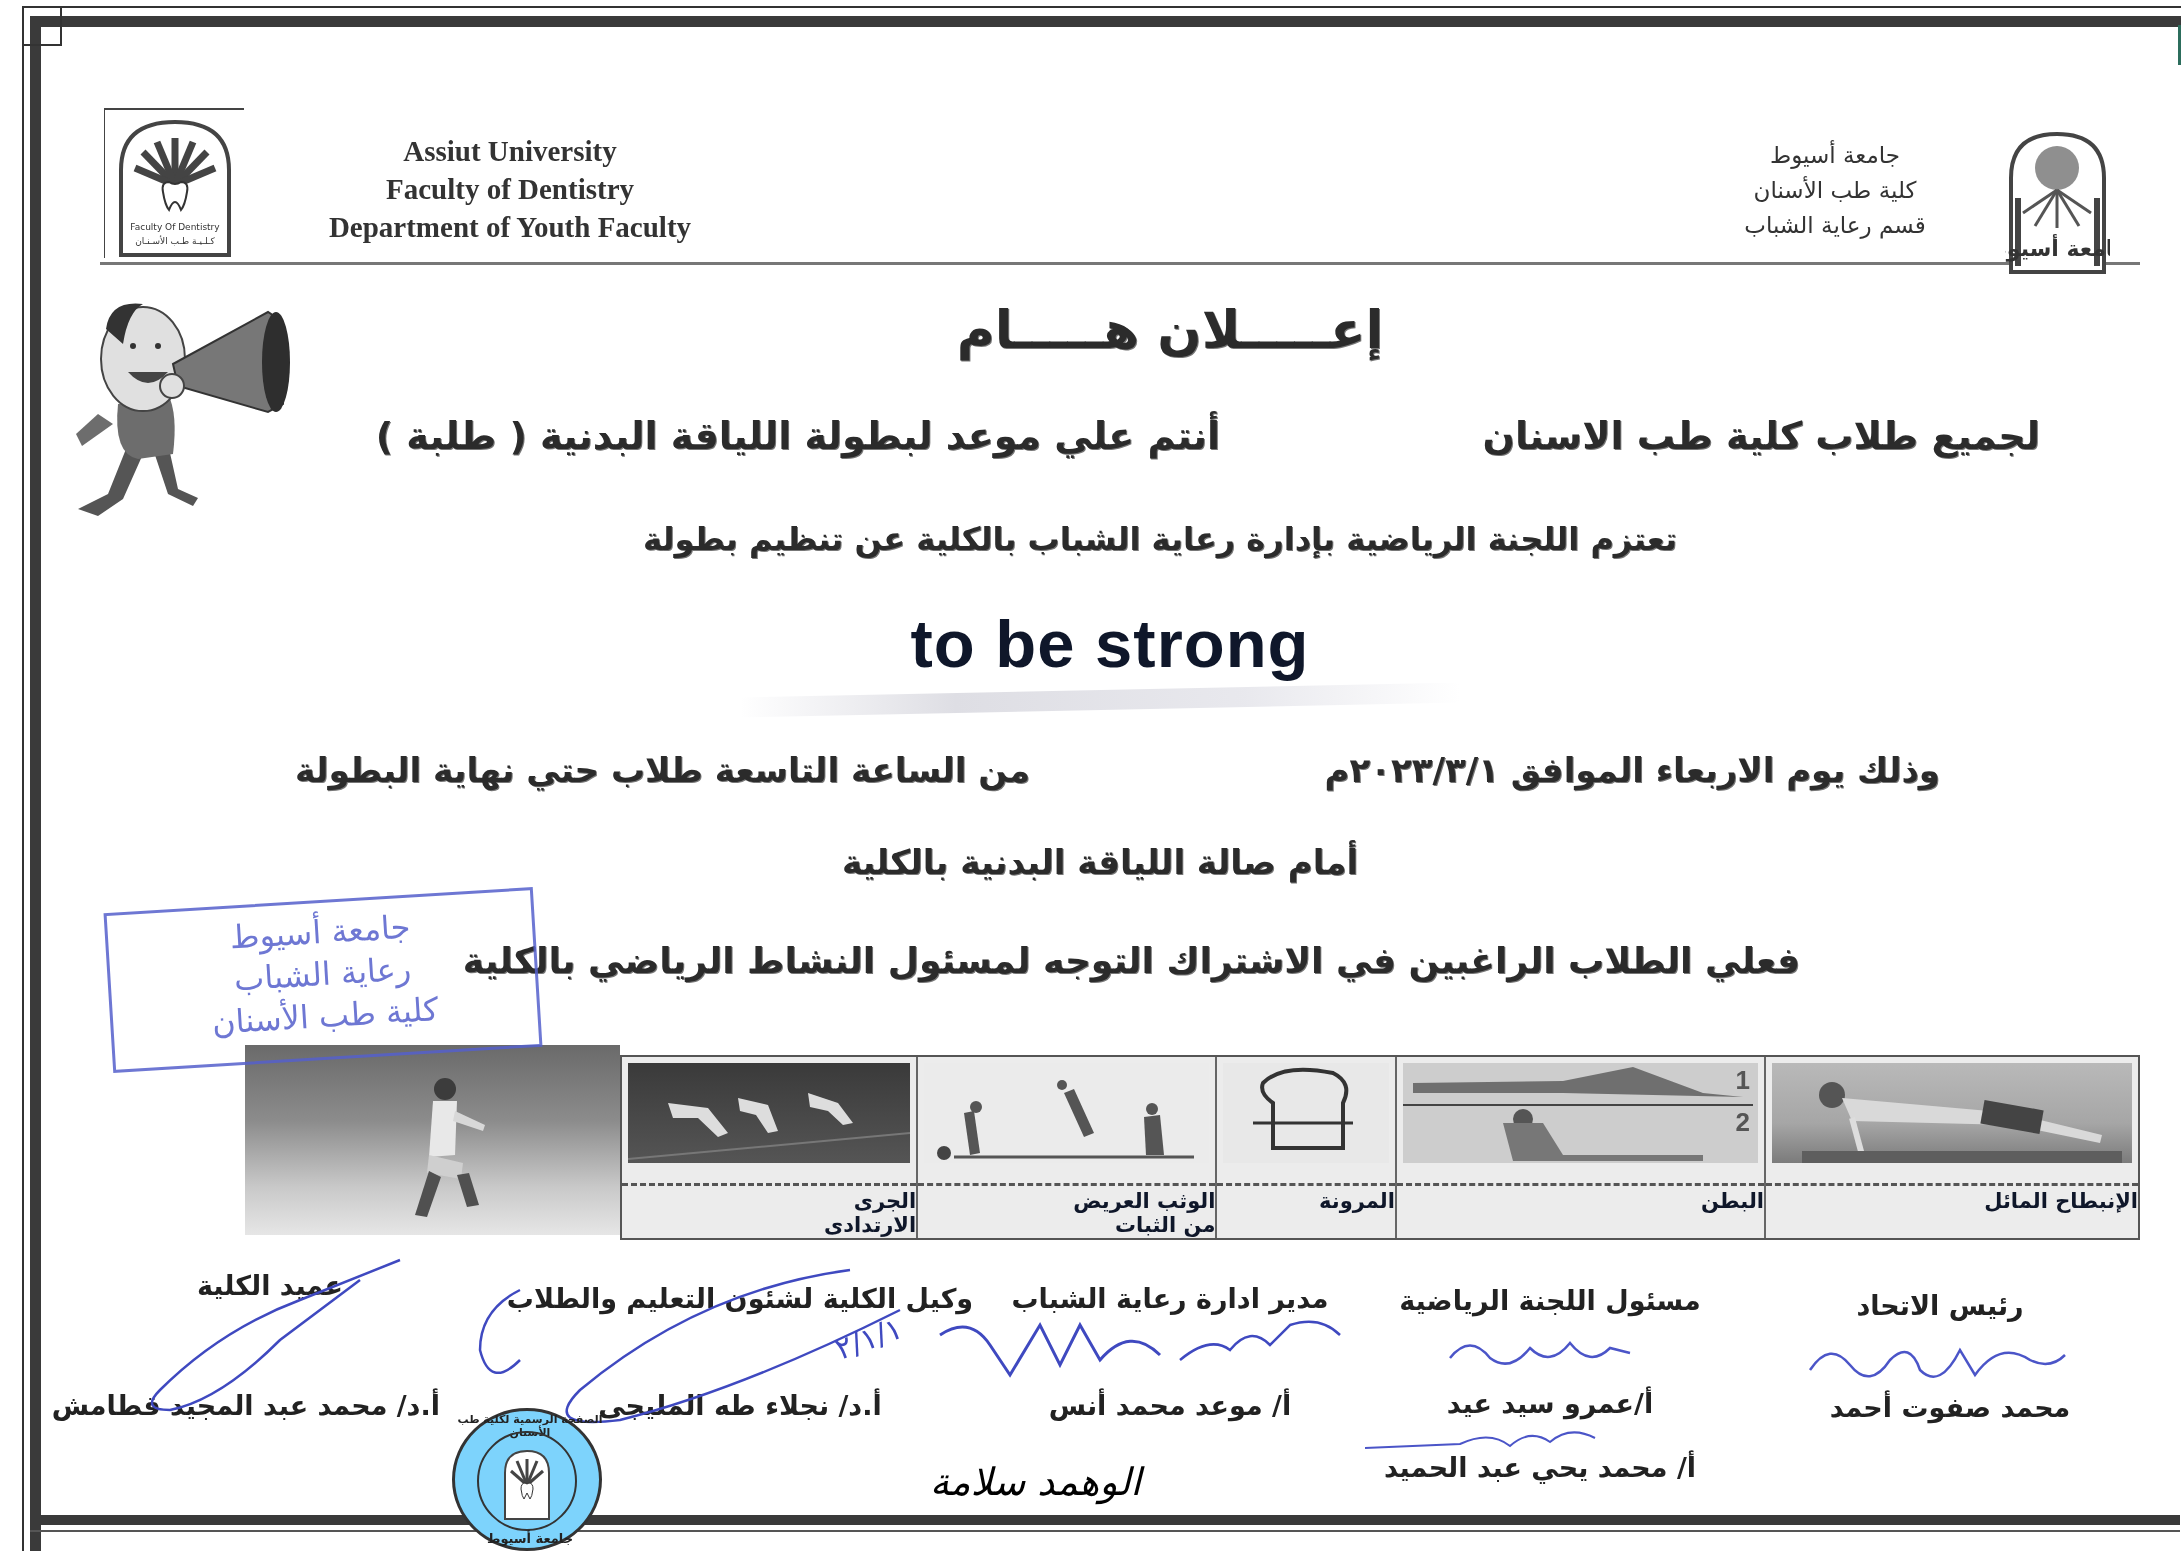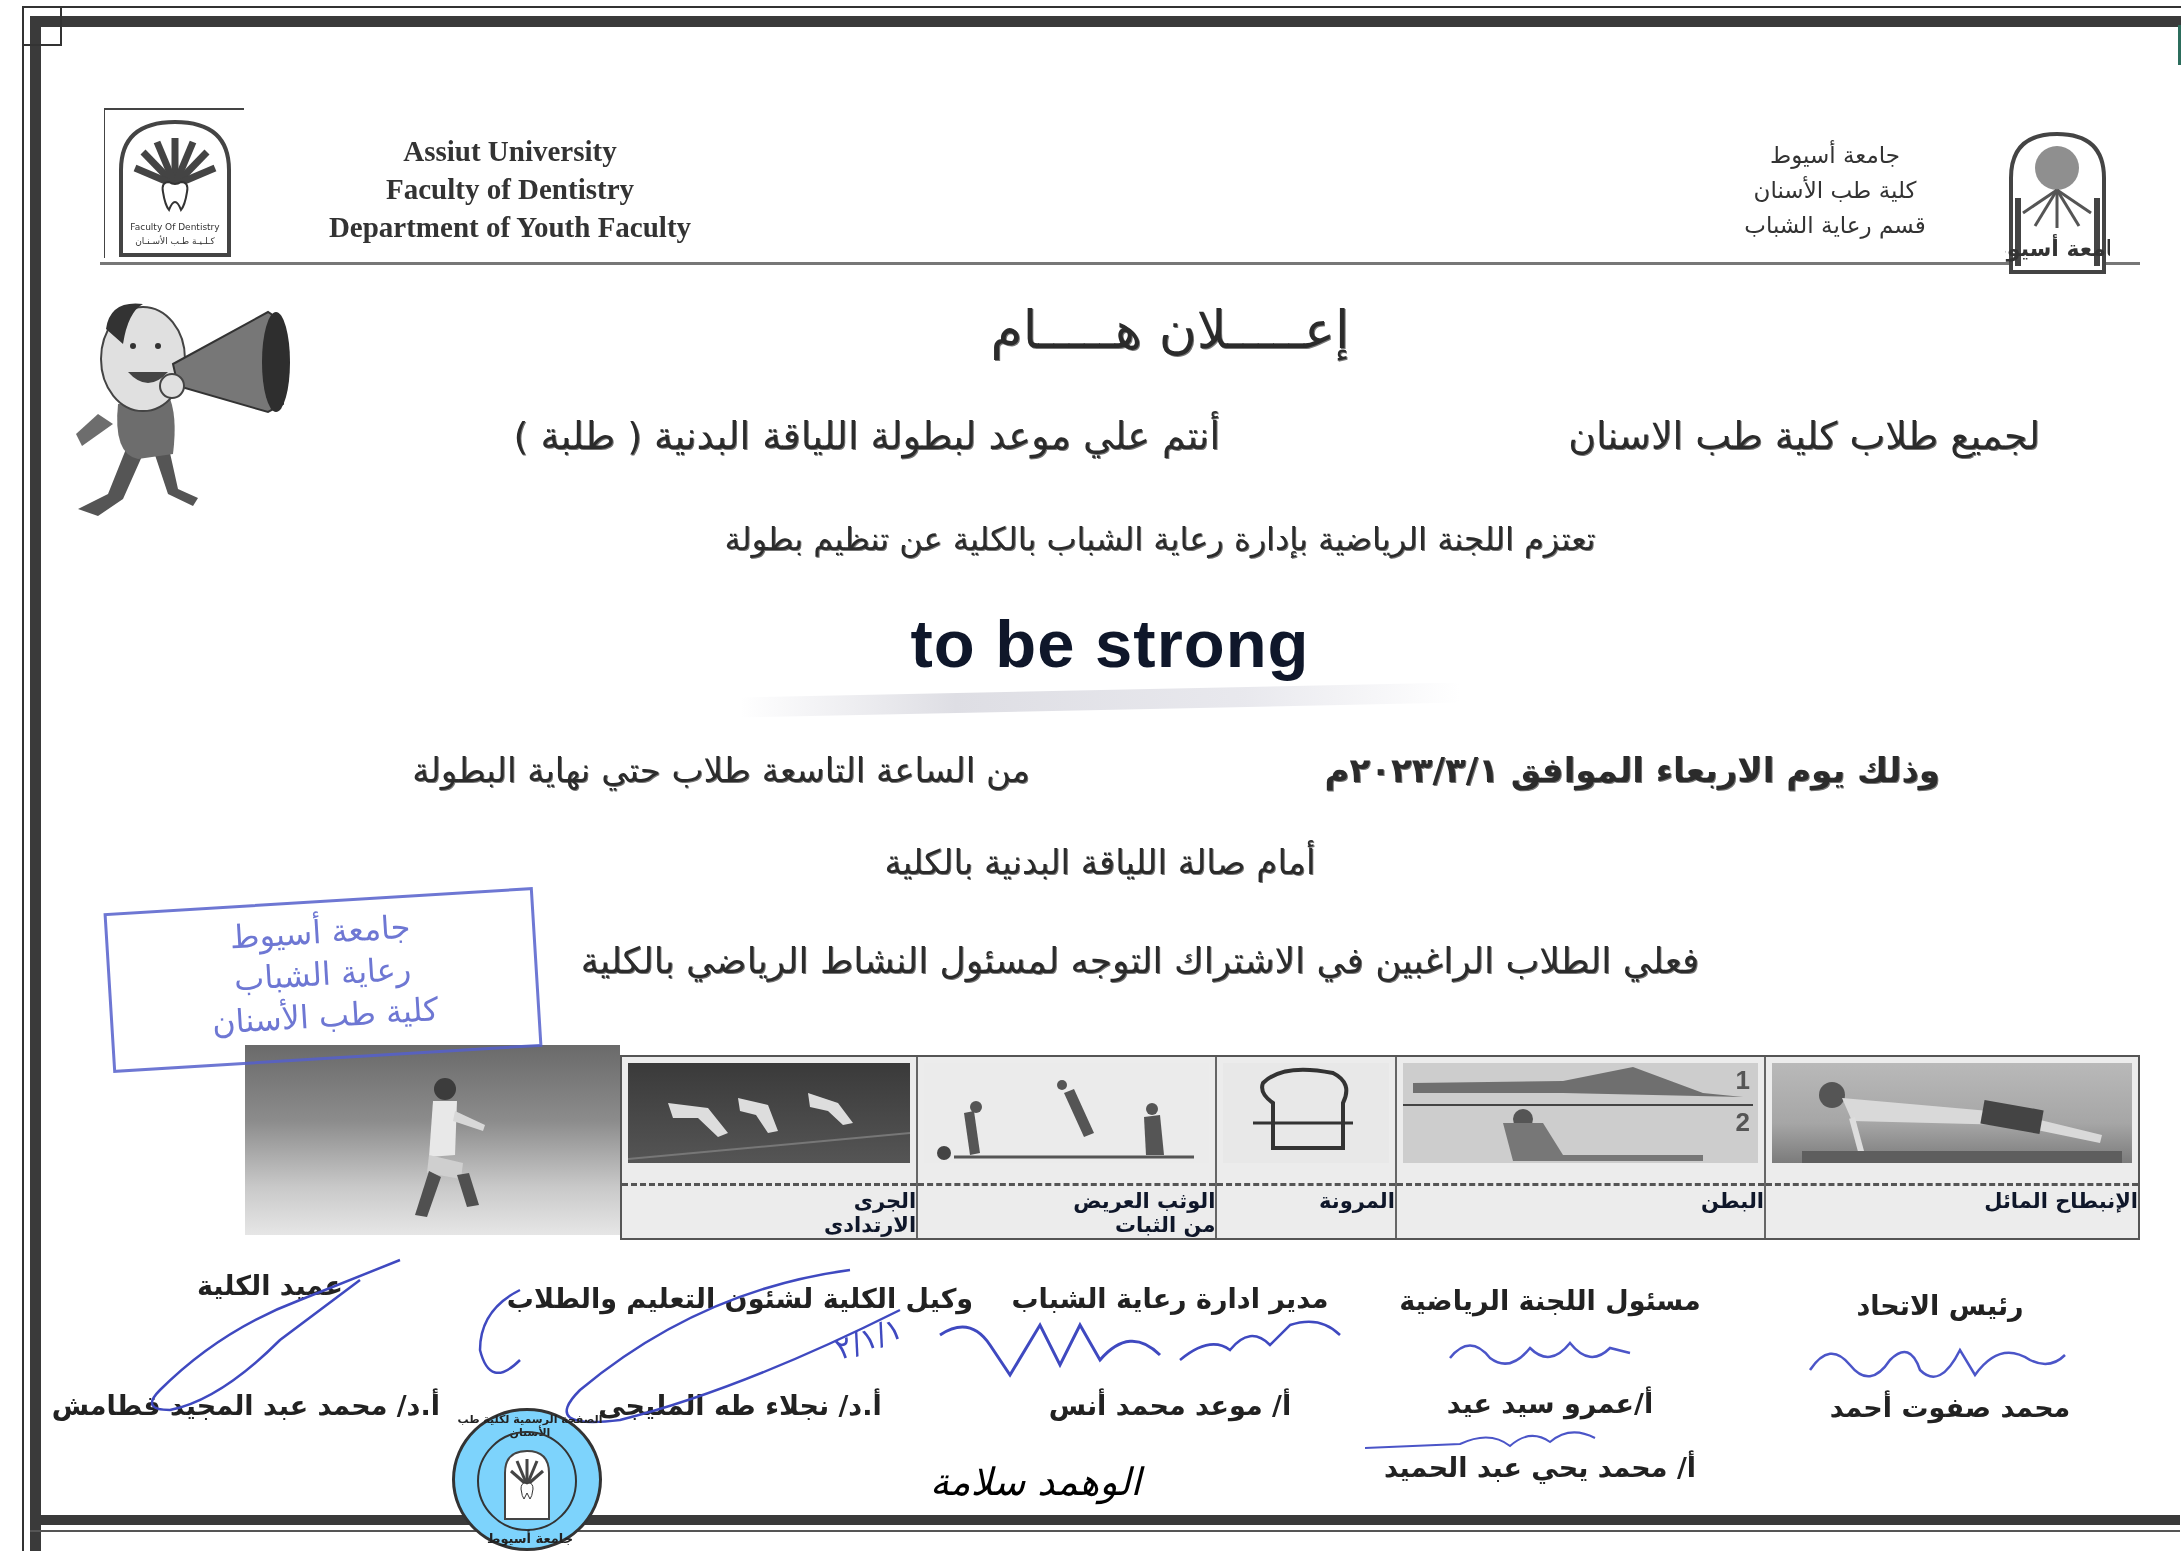--- a/index.html
+++ b/index.html
@@ -11,21 +11,21 @@
   .frame-thick-top { position: absolute; left: 30px; top: 16px; width: 2151px; height: 11px; background: #3a3a3a; }
   .frame-thick-left { position: absolute; left: 30px; top: 16px; width: 11px; height: 1535px; background: #3a3a3a; }
   .frame-thick-right { position: absolute; right: 0px; top: 25px; width: 3px; height: 40px; background: #2c6d5c; }
   .frame-corner { position: absolute; left: 22px; top: 6px; width: 40px; height: 40px; border: 2px solid #333; background: transparent; }
 
   .rule { position: absolute; background: #555; }
   .en-header { position: absolute; left: 280px; top: 132px; width: 460px; text-align: center; font-family: "Liberation Serif", serif; font-weight: bold; font-size: 29px; line-height: 38px; color: #333; }
   .ar-header { position: absolute; left: 1700px; top: 138px; width: 270px; text-align: center; font-family: "DejaVu Sans", sans-serif; font-size: 23px; line-height: 35px; color: #333; direction: rtl; }
 
   
-  .ar { position: absolute; direction: rtl; font-family: "DejaVu Sans", sans-serif; font-weight: normal; color: #2b2b2b; white-space: nowrap; text-shadow: 1px 1px 0 #777; }
+  .ar { position: absolute; direction: rtl; font-family: "DejaVu Sans", sans-serif; font-weight: bold; color: #2b2b2b; white-space: nowrap; text-shadow: 1px 1px 0 #777; }
   .title-main { left: 900px; top: 300px; width: 540px; text-align: center; font-size: 52px; letter-spacing: 6px; }
   .line-all { left: 1440px; top: 414px; font-size: 38px; text-align: right; width: 600px; }
   .line-date-event { left: 300px; top: 414px; font-size: 38px; text-align: right; width: 920px; }
   .line-committee { left: 500px; top: 520px; font-size: 32px; text-align: center; width: 1320px; }
   .title-en { position: absolute; left: 760px; top: 605px; width: 700px; text-align: center; font-family: "Liberation Sans", sans-serif; font-weight: bold; font-size: 67px; color: #0f172a; letter-spacing: 1px; }
   .title-en-shadow { position: absolute; left: 740px; top: 690px; width: 720px; height: 20px; background: linear-gradient(90deg, rgba(200,200,210,0) 0%, rgba(200,200,210,.6) 30%, rgba(210,210,220,.5) 70%, rgba(200,200,210,0) 100%); transform: skewY(-1.2deg); }
   .line-when { left: 1150px; top: 750px; font-size: 34px; width: 790px; text-align: right; font-weight: bold; }
   .line-time { left: 230px; top: 750px; font-size: 34px; width: 800px; text-align: right; }
   .line-place { left: 700px; top: 842px; font-size: 34px; width: 800px; text-align: center; }
   .line-contact { left: 480px; top: 940px; font-size: 36px; width: 1320px; text-align: center; }

